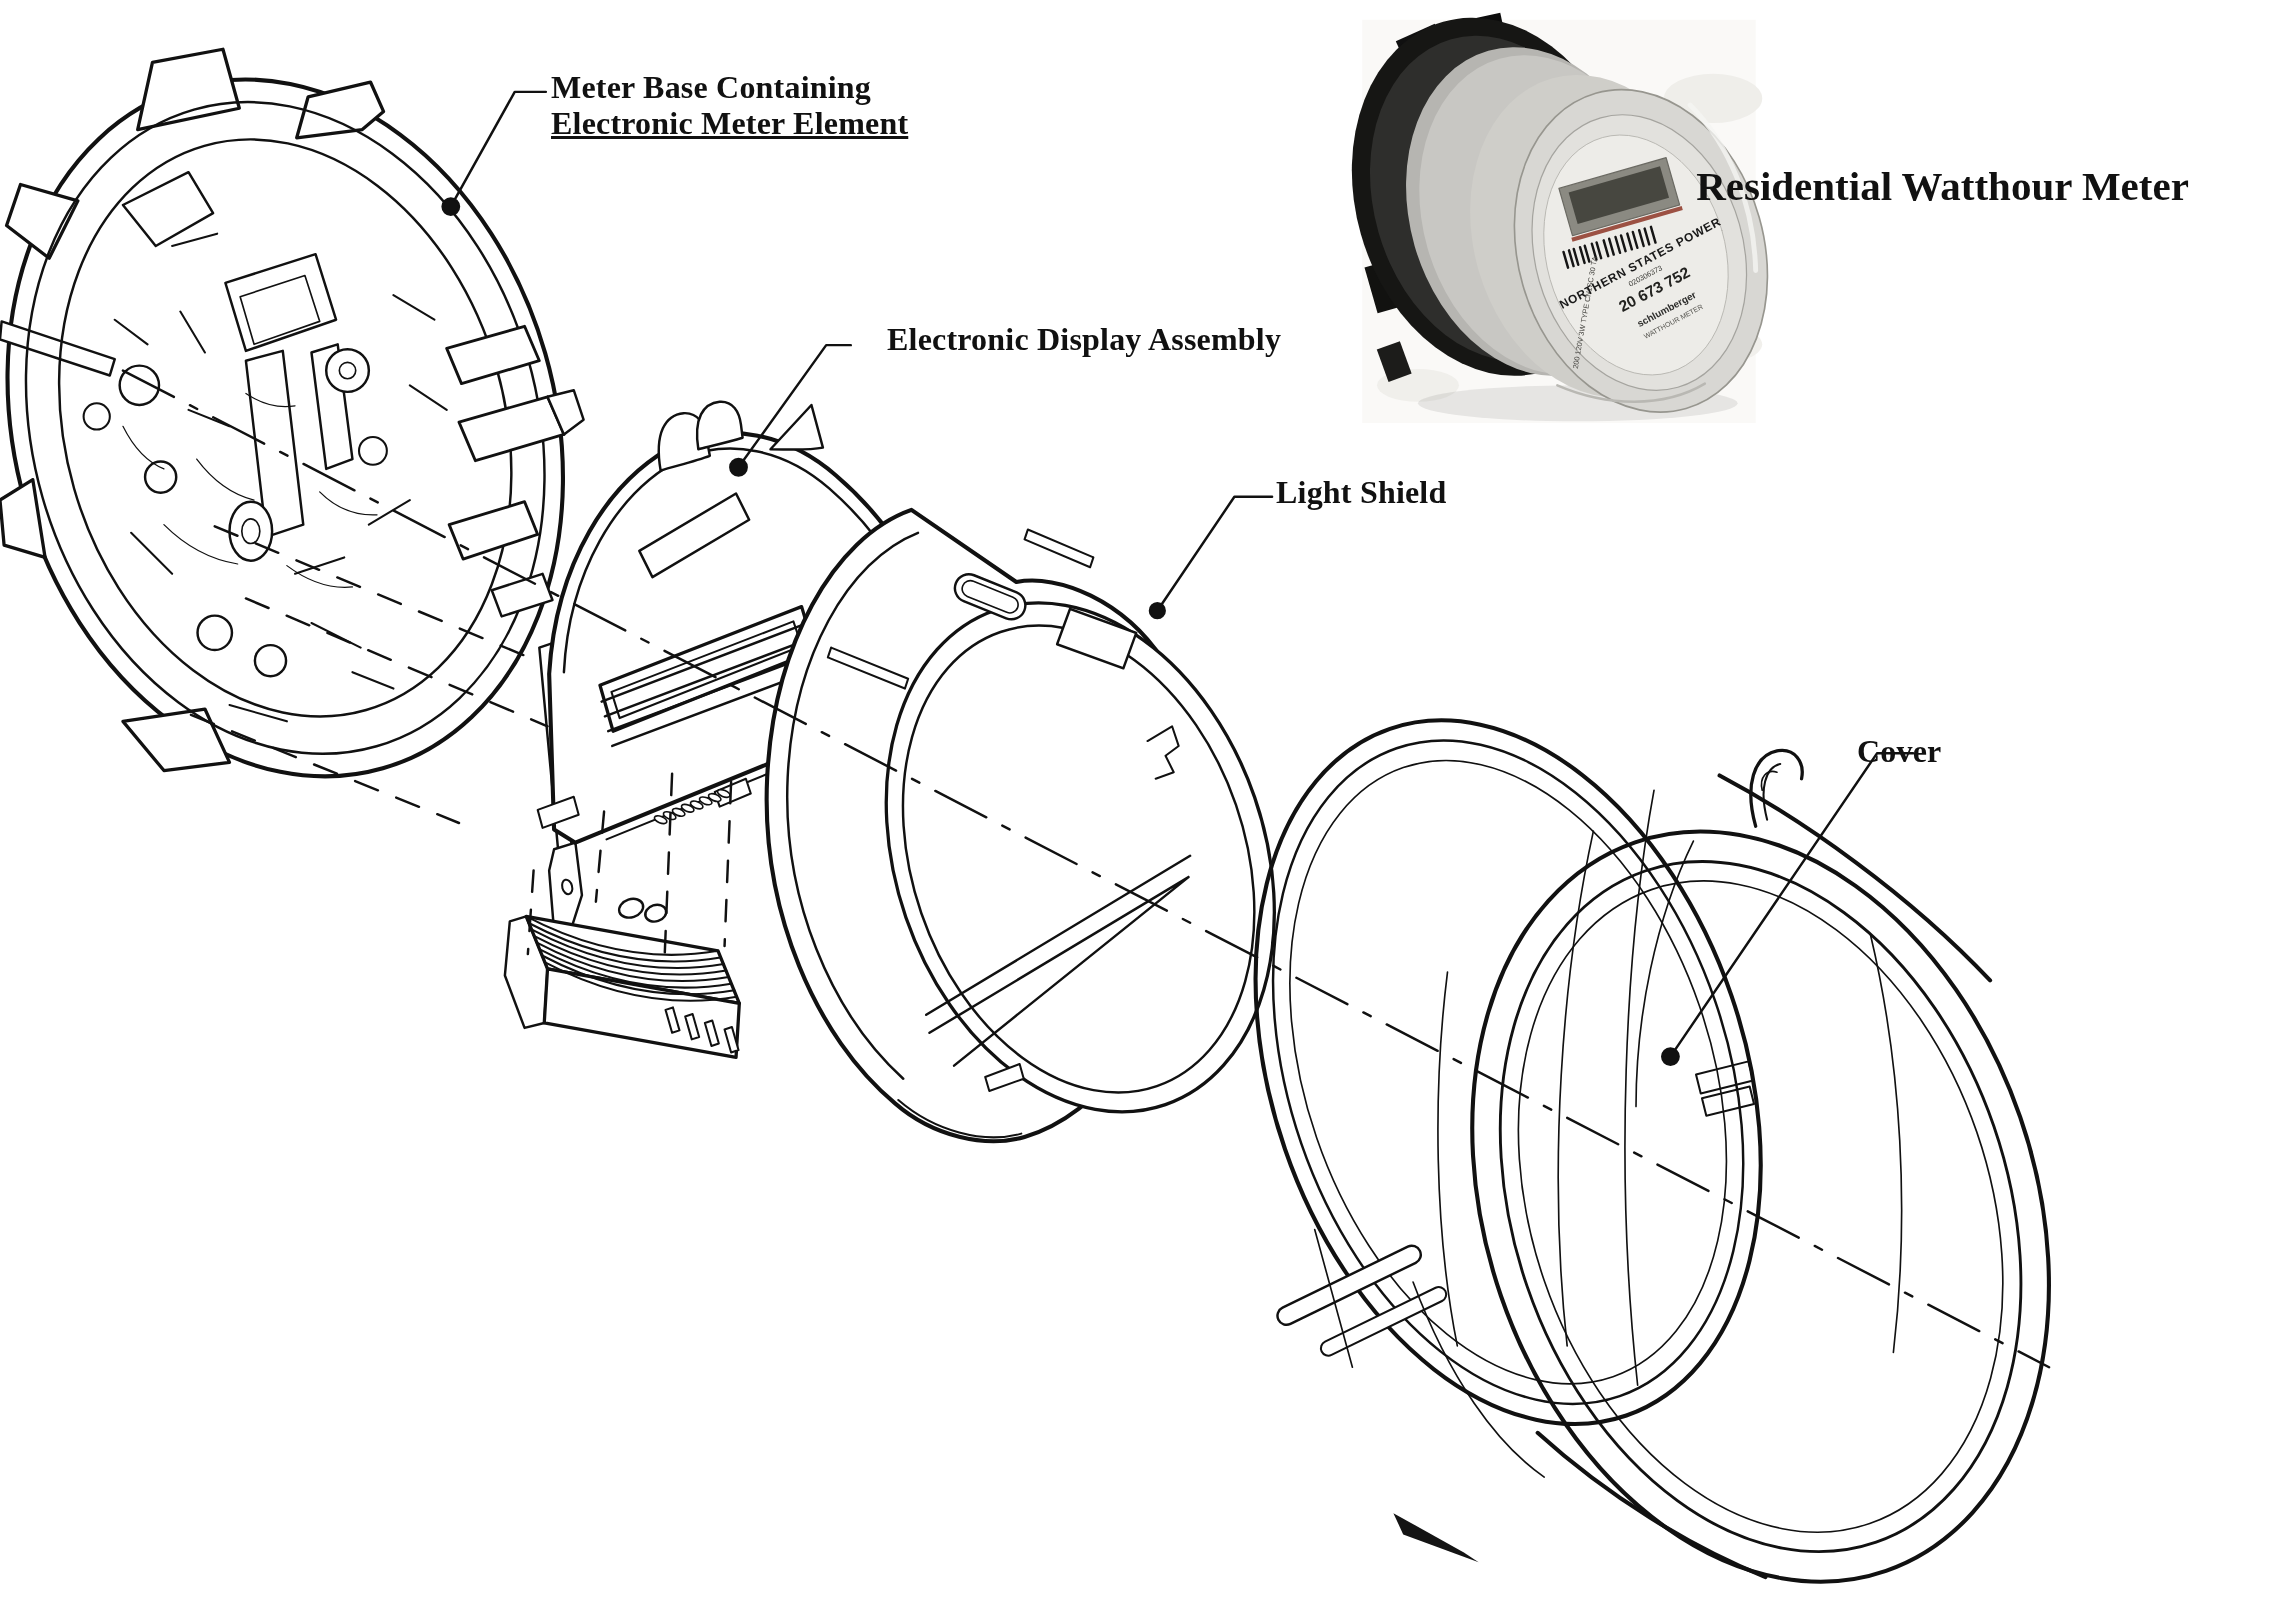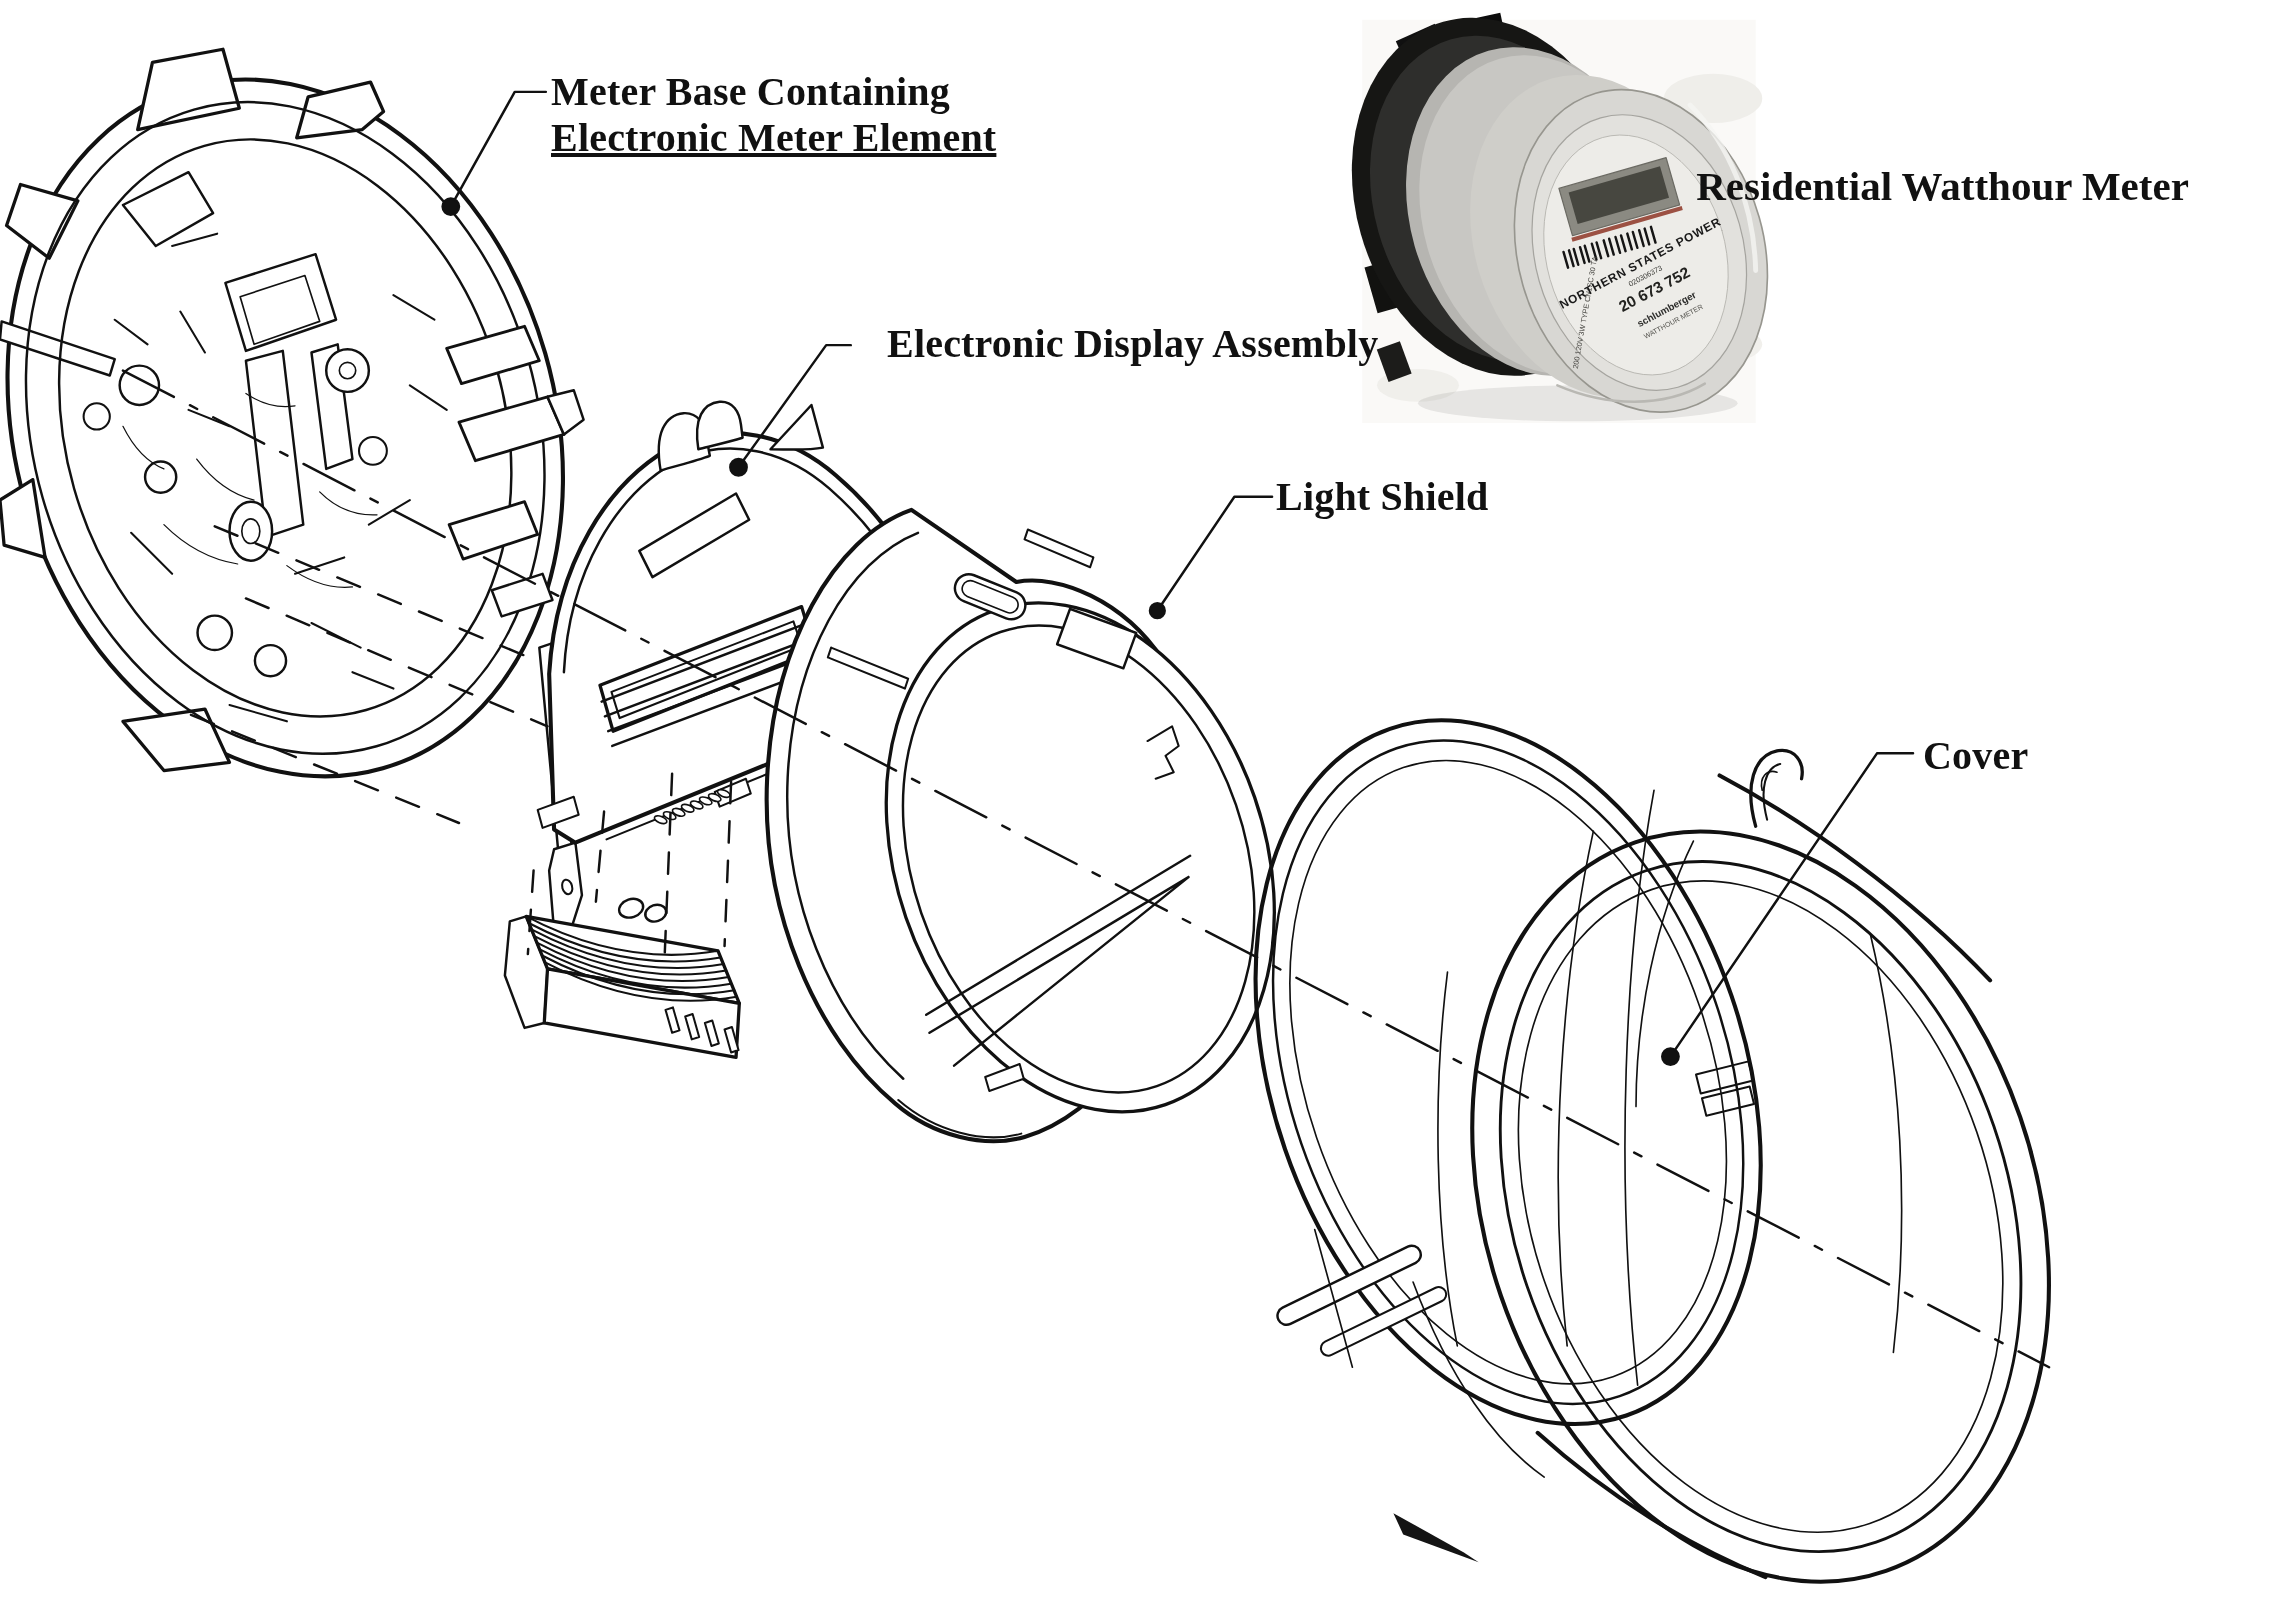--- a/index.html
+++ b/index.html
@@ -1,19 +1,19 @@
 <!DOCTYPE html>
 <html style="font-size:13px"><head>
 <meta charset="utf-8">
 <style>
   html,body{margin:0;padding:0;background:#ffffff;}
   #stage{position:relative;width:2295px;height:1605px;background:#ffffff;overflow:hidden;
          font-family:"Liberation Serif", serif;}
   #art{position:absolute;left:0;top:0;}
-  .callout{position:absolute;font-weight:bold;font-size:40px;line-height:1.14;color:#111;
+  .callout{position:absolute;font-weight:bold;font-size:32px;line-height:1.14;color:#111;
            white-space:nowrap;letter-spacing:0.2px;}
   .callout .l2{display:block;text-decoration:underline;}
   #fig-title{position:absolute;left:1672px;top:157px;width:541px;text-align:center;
              font-weight:bold;font-size:41px;line-height:1.42;color:#111;}
   #fig-title .l2{display:block;}
   svg text.np{font-family:"Liberation Sans", sans-serif;}
 </style>
 </head>
 <body>
 
@@ -229,21 +229,21 @@
 </div>
 
 <div class="callout" style="left:867px;top:321px;margin-left:20px;">
   <span>Electronic Display Assembly</span>
 </div>
 
 <div class="callout" style="left:1276px;top:474px;text-align:right;">
   <span>Light Shield</span>
 </div>
 
-<div class="callout" style="left:1923px;top:733px;">
+<div class="callout" style="left:1857px;top:733px;">
   <span>Cover</span>
 </div>
 
 <div id="fig-title">
   <span>Residential Watthour Meter</span>
 </div>
 
 </div>
 
 

